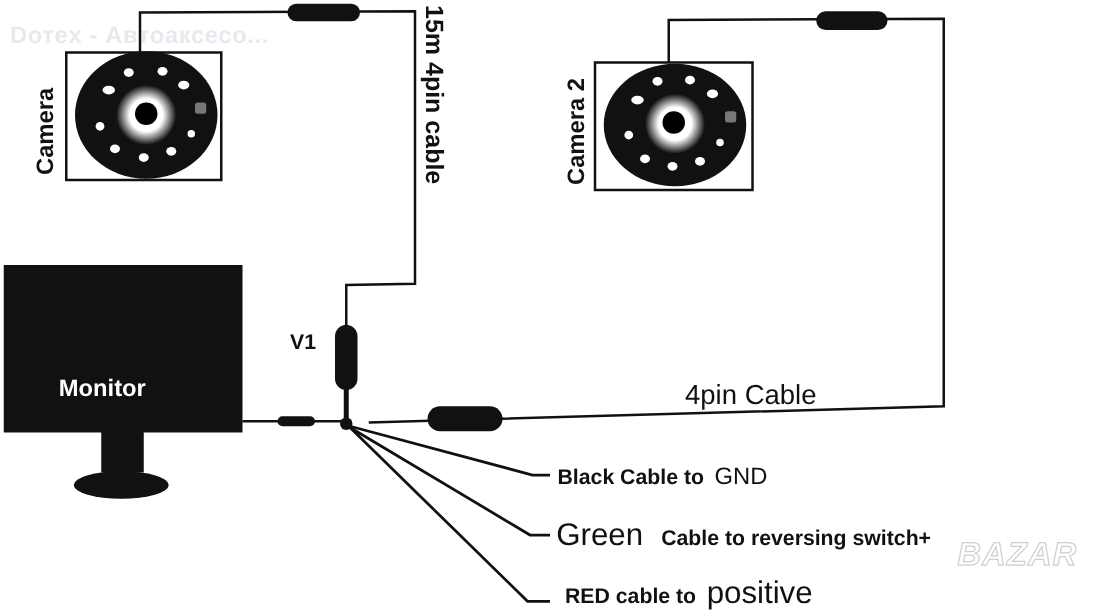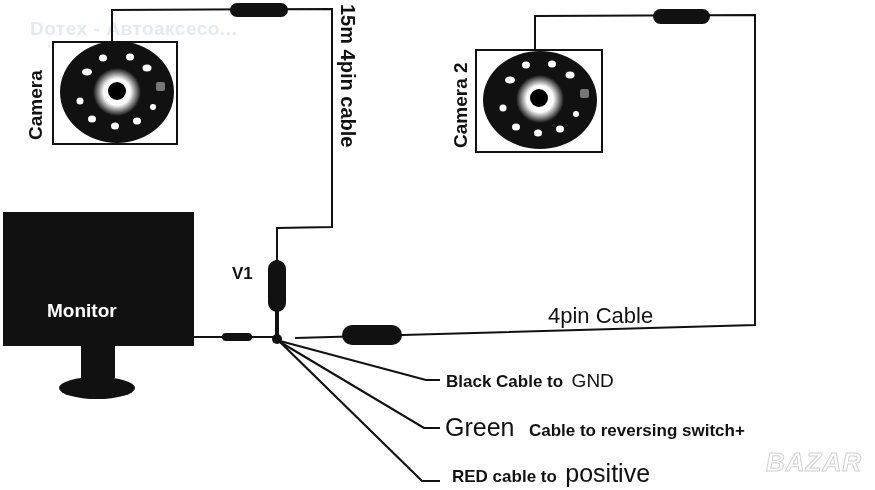--- a/index.html
+++ b/index.html
@@ -1,23 +1,23 @@
 <!DOCTYPE html>
 <html><head>
 <meta charset="utf-8">
 <style>
   html, body { margin: 0; padding: 0; background: #ffffff; }
   body { width: 875px; height: 490px; position: relative; overflow: hidden;
          font-family: "Liberation Sans", sans-serif; }
   svg#diagram { position: absolute; left: 0; top: 0; }
   .lbl { font-family: "Liberation Sans", sans-serif; fill: #111; }
   .bold { font-weight: bold; }
-  .wm { position: absolute; left: 30px; top: 18px; font-size: 19px; font-weight: bold;
+  .wm { position: absolute; left: 8px; top: 18px; font-size: 19px; font-weight: bold;
         color: #e6e9ee; letter-spacing: 0.5px; white-space: nowrap; }
-  .brand { position: absolute; left: 766px; top: 447px; font-size: 26px; font-weight: bold;
+  .brand { position: absolute; left: 766px; top: 428px; font-size: 26px; font-weight: bold;
            color: #ffffff; -webkit-text-stroke: 1px #cfcfcf; letter-spacing: 1px;
            font-style: italic; }
 </style>
 </head>
 <body>
 
 <div class="wm">Dотex - Автоаксесо...</div>
 
 <svg id="diagram" width="875" height="490" viewBox="0 0 875 490">
   <defs>

